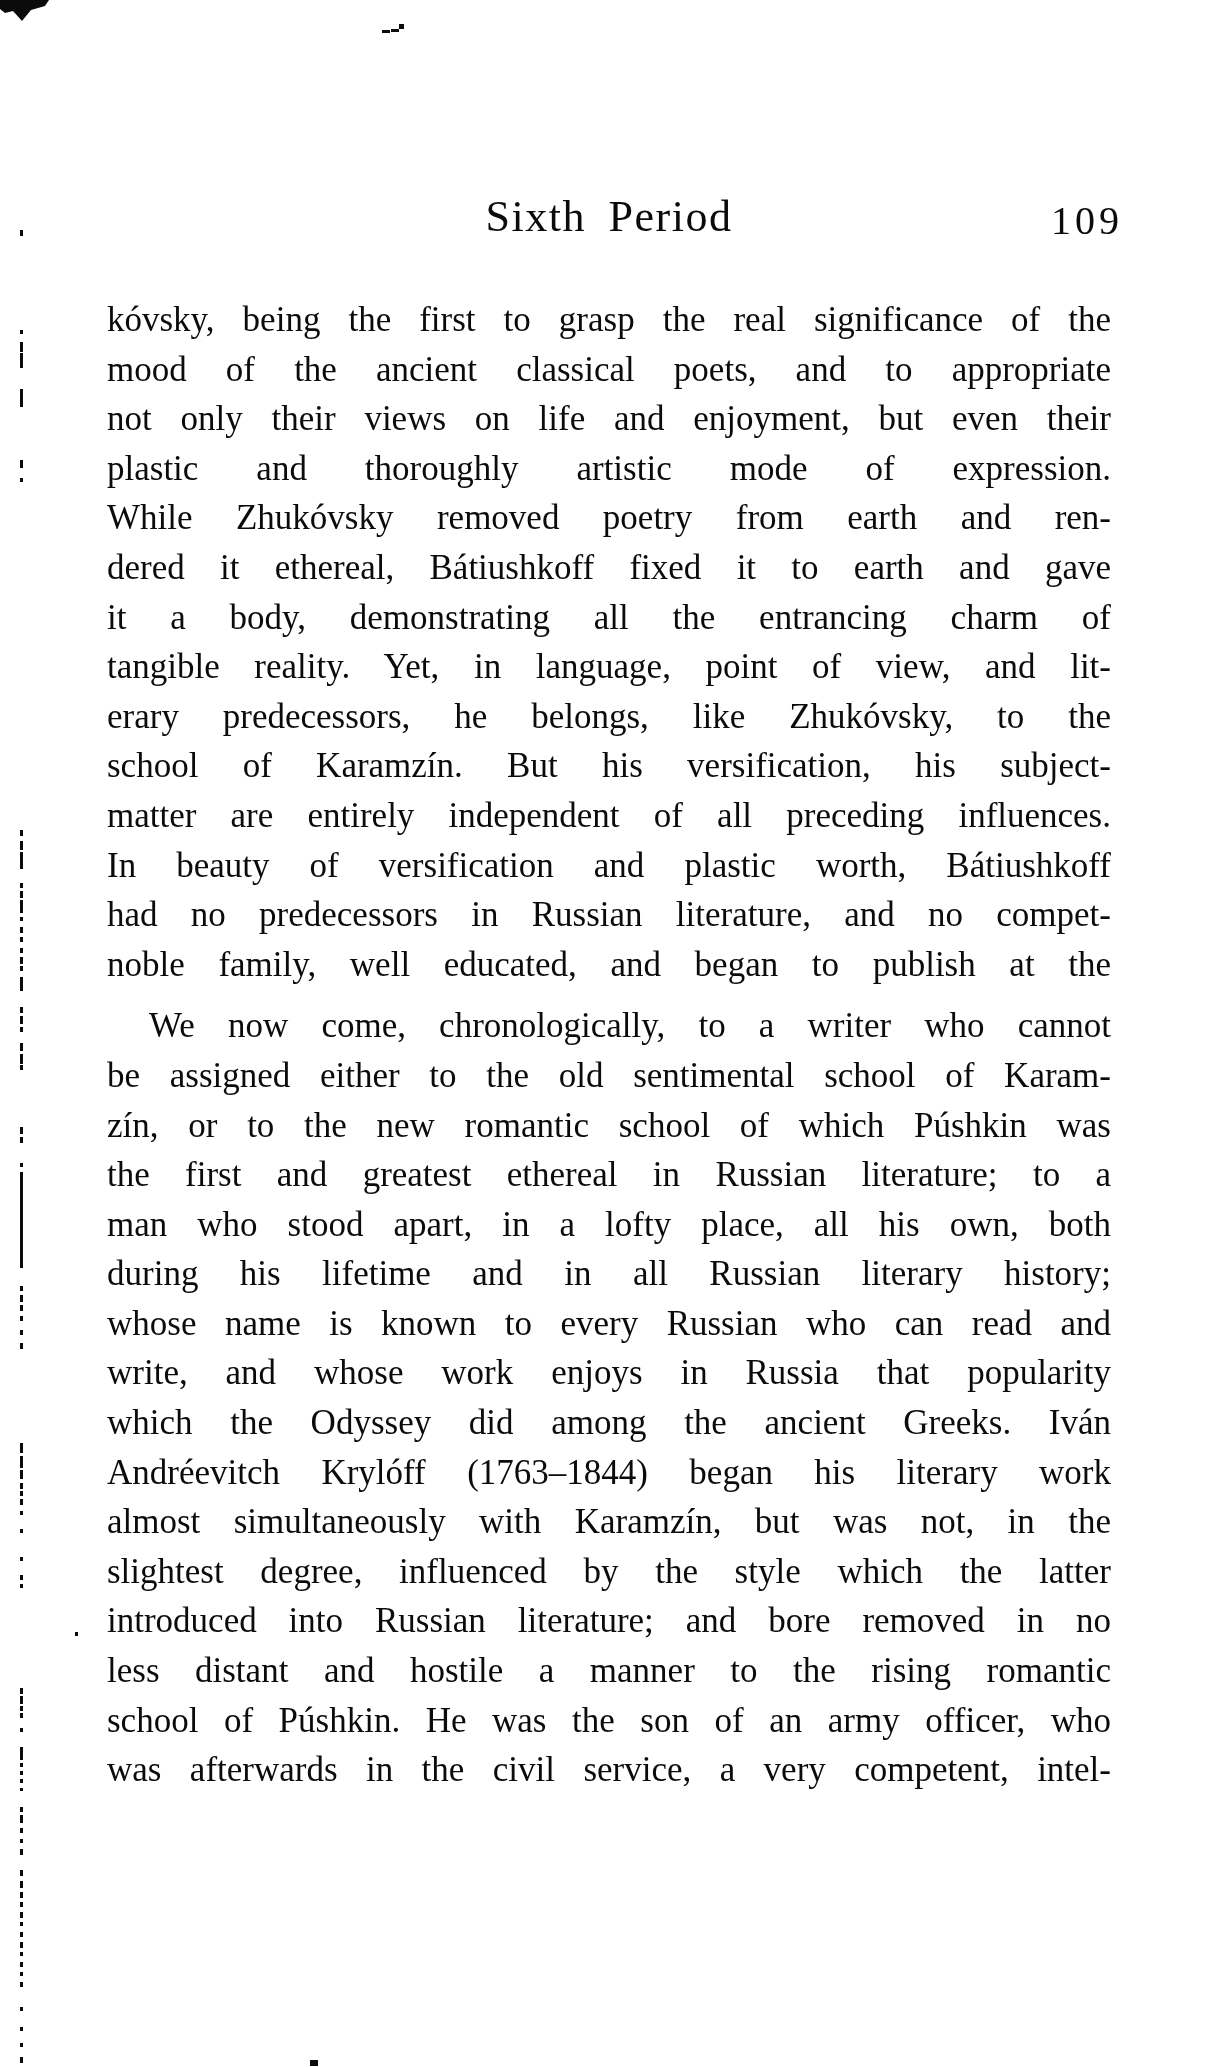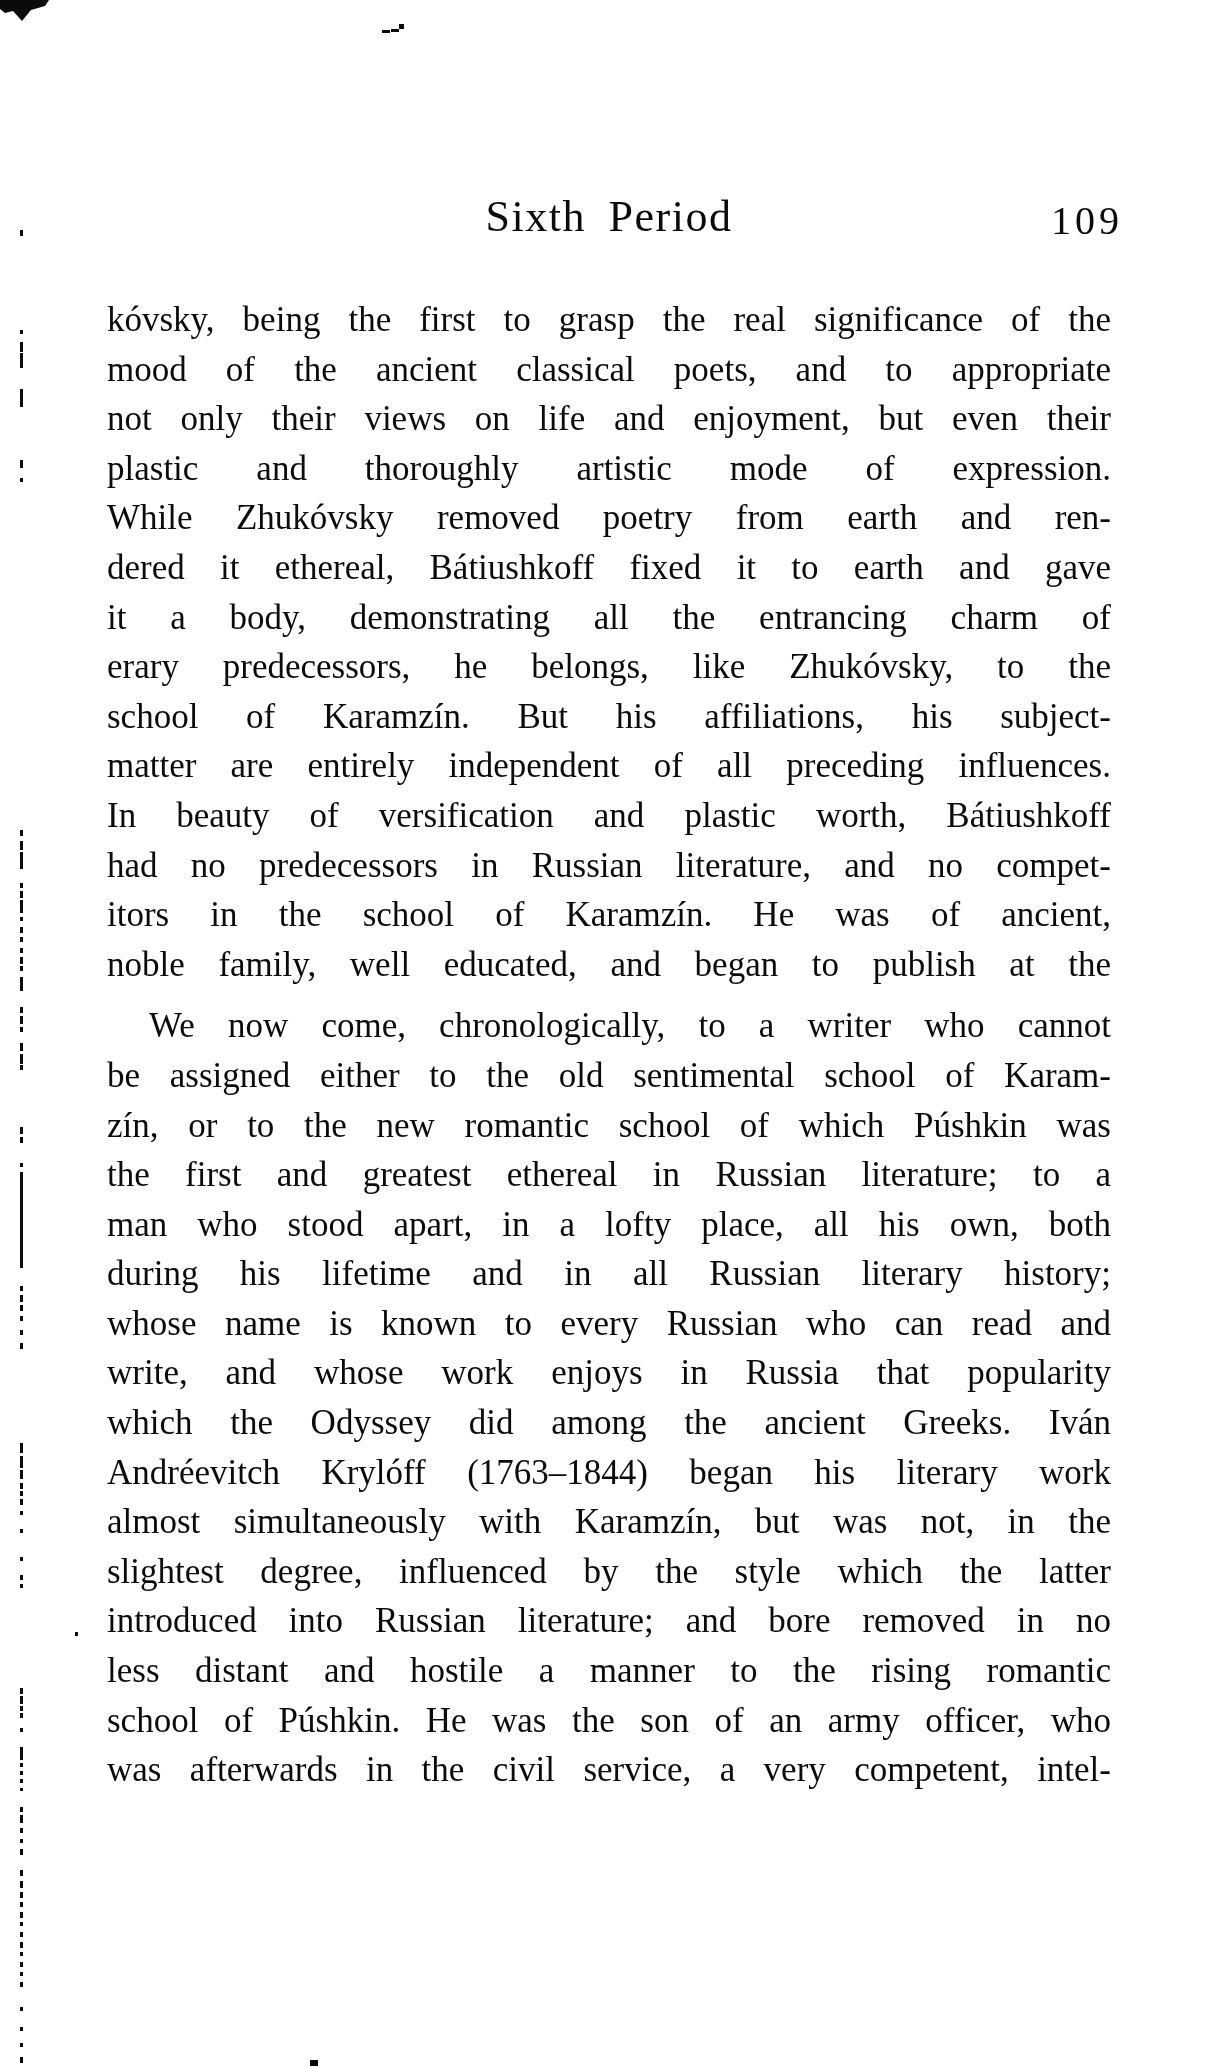--- a/index.html
+++ b/index.html
@@ -78,26 +78,26 @@
 
   <div class="text-block">
       <div class="paragraph">
         <div class="line">kóvsky, being the first to grasp the real significance of the</div>
         <div class="line">mood of the ancient classical poets, and to appropriate</div>
         <div class="line">not only their views on life and enjoyment, but even their</div>
         <div class="line">plastic and thoroughly artistic mode of expression.</div>
         <div class="line">While Zhukóvsky removed poetry from earth and ren-</div>
         <div class="line">dered it ethereal, Bátiushkoff fixed it to earth and gave</div>
         <div class="line">it a body, demonstrating all the entrancing charm of</div>
+        <div class="line">tangible reality.  Yet, in language, point of view, and lit-</div>
         <div class="line">erary predecessors, he belongs, like Zhukóvsky, to the</div>
-        <div class="line">school of Karamzín.  But his affiliations, his subject-</div>
+        <div class="line">school of Karamzín.  But his versification, his subject-</div>
         <div class="line">matter are entirely independent of all preceding influences.</div>
         <div class="line">In beauty of versification and plastic worth, Bátiushkoff</div>
         <div class="line">had no predecessors in Russian literature, and no compet-</div>
-        <div class="line">itors in the school of Karamzín.  He was of ancient,</div>
         <div class="line">noble family, well educated, and began to publish at the</div>
       </div>
       <div class="paragraph indented">
         <div class="line">We now come, chronologically, to a writer who cannot</div>
         <div class="line">be assigned either to the old sentimental school of Karam-</div>
         <div class="line">zín, or to the new romantic school of which Púshkin was</div>
         <div class="line">the first and greatest ethereal in Russian literature; to a</div>
         <div class="line">man who stood apart, in a lofty place, all his own, both</div>
         <div class="line">during his lifetime and in all Russian literary history;</div>
         <div class="line">whose name is known to every Russian who can read and</div>

